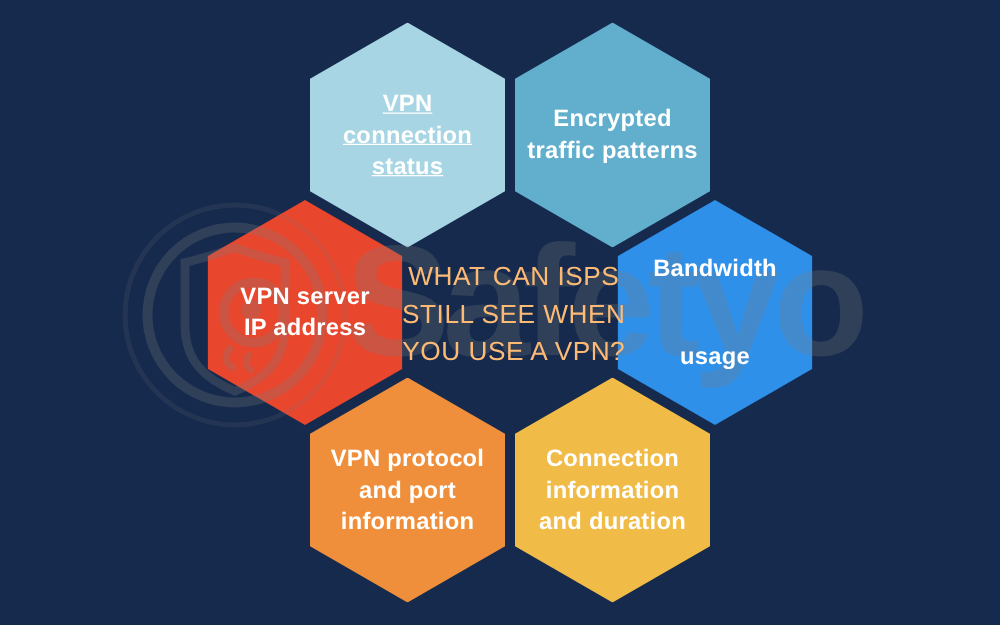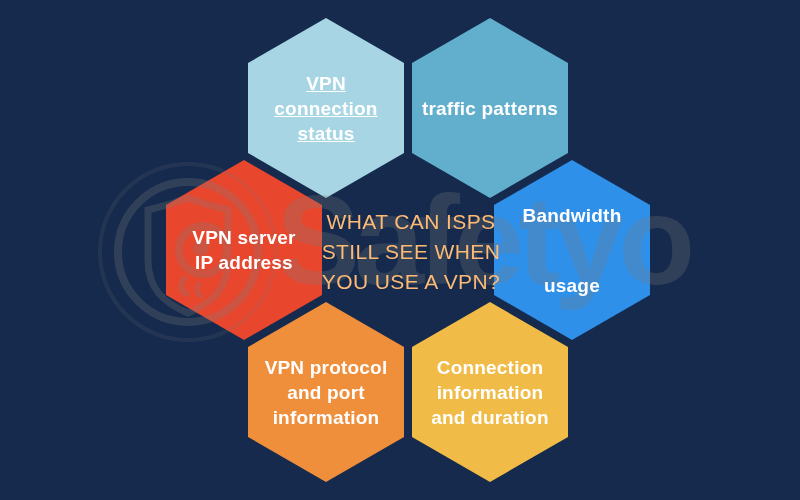--- a/index.html
+++ b/index.html
@@ -93,20 +93,21 @@
     <span>STILL SEE WHEN</span>
     <span>YOU USE A VPN?</span>
   </div>
 
   <div class="hex-label pos-1">
     <span>VPN</span>
     <span>connection</span>
     <span>status</span>
   </div>
   <div class="hex-label pos-2">
+    <span>Encrypted</span>
     <span>traffic patterns</span>
   </div>
   <div class="hex-label pos-3">
     <span>VPN server</span>
     <span>IP address</span>
   </div>
   <div class="hex-label pos-4">
     <span>Bandwidth</span>
     <span>usage</span>
   </div>

